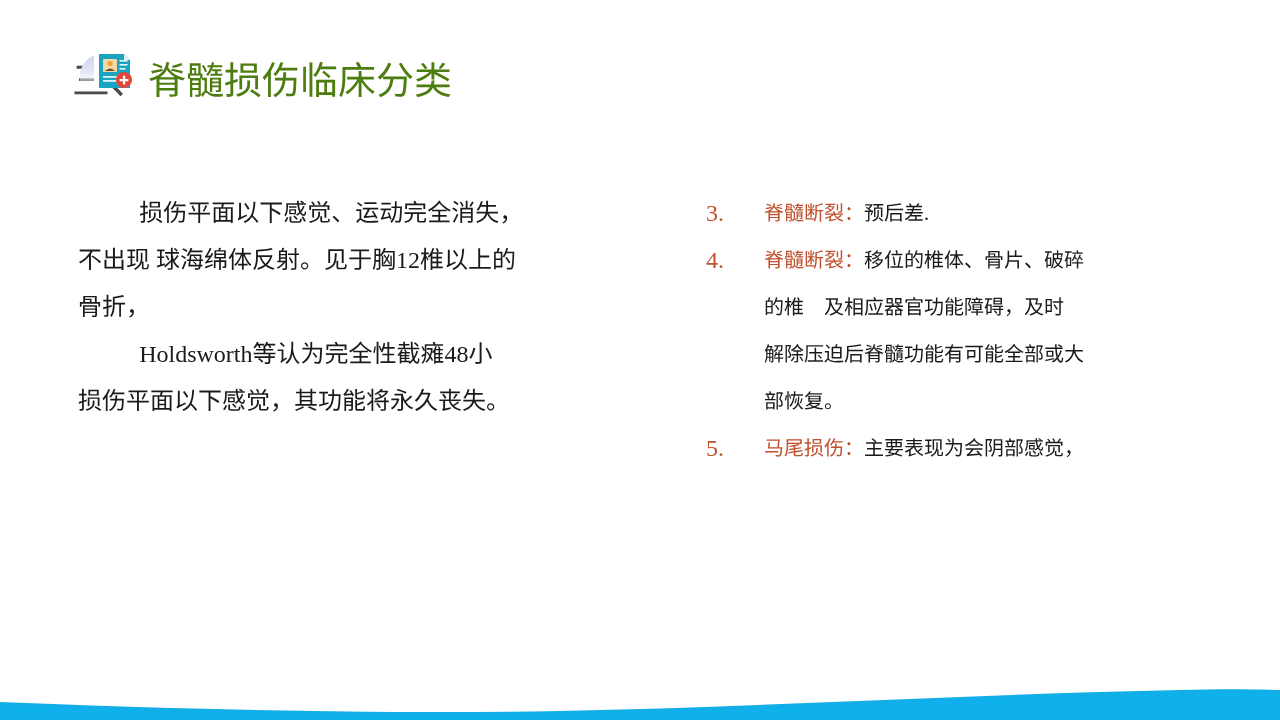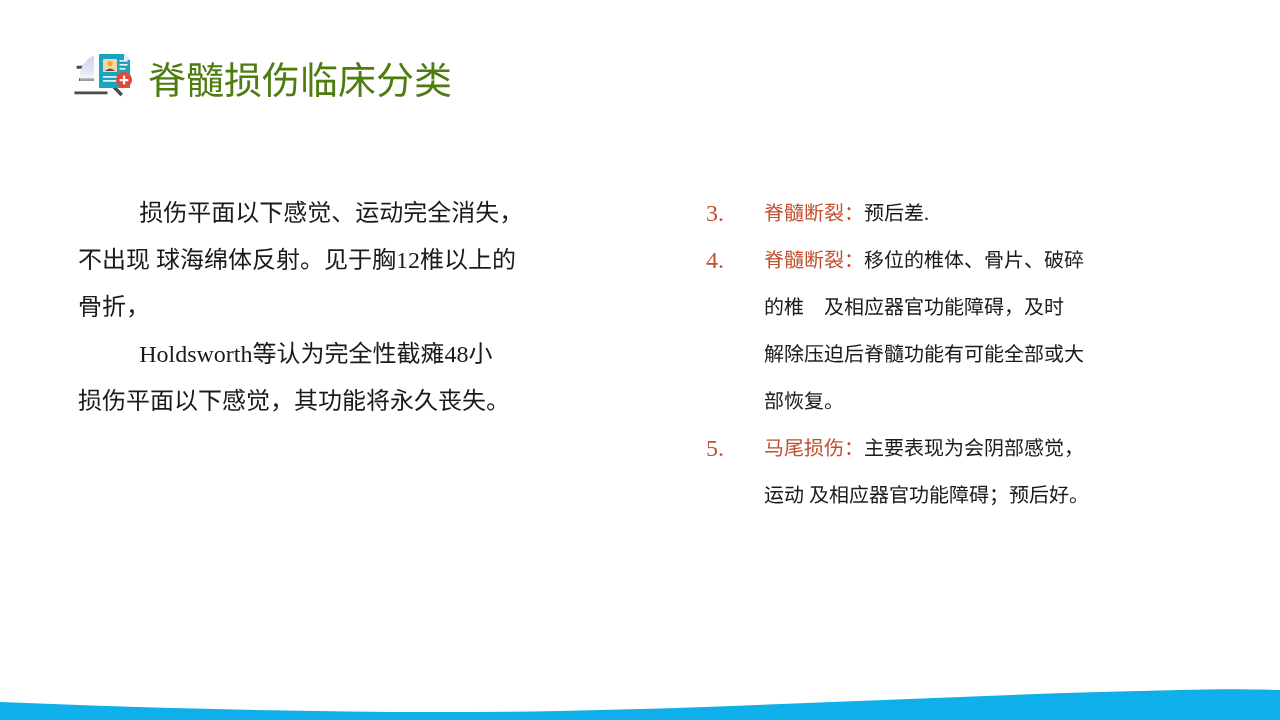--- a/index.html
+++ b/index.html
@@ -187,21 +187,20 @@
         <div><span>的椎　及相应器官功能障碍，及时</span></div>
         <div><span>解除压迫后脊髓功能有可能全部或大</span></div>
         <div><span>部恢复。</span></div>
       </div>
     </div>
 
     <div class="num-item">
       <div class="num-marker">5.</div>
       <div class="num-body">
         <div><span class="accent">马尾损伤：</span><span class="plain">主要表现为会阴部感觉，</span></div>
-        <div><span>运动 及相应器官功能障碍；预后好。</span></div>
       </div>
     </div>
   </div>
 
   <div class="wave">
     <svg viewBox="0 0 1280 36" preserveAspectRatio="none" xmlns="http://www.w3.org/2000/svg" aria-hidden="true">
       <path d="M0,18 C200,26 380,30 560,27 C760,23 980,10 1180,6 C1215,5 1250,5 1280,6 L1280,36 L0,36 Z" fill="#12AEE8"></path>
       <path d="M0,22 C200,30 380,33 560,30 C760,26 980,14 1180,10 C1215,9 1250,9 1280,10 L1280,36 L0,36 Z" fill="#0FB2EC" opacity="0.85"></path>
     </svg>
   </div>

